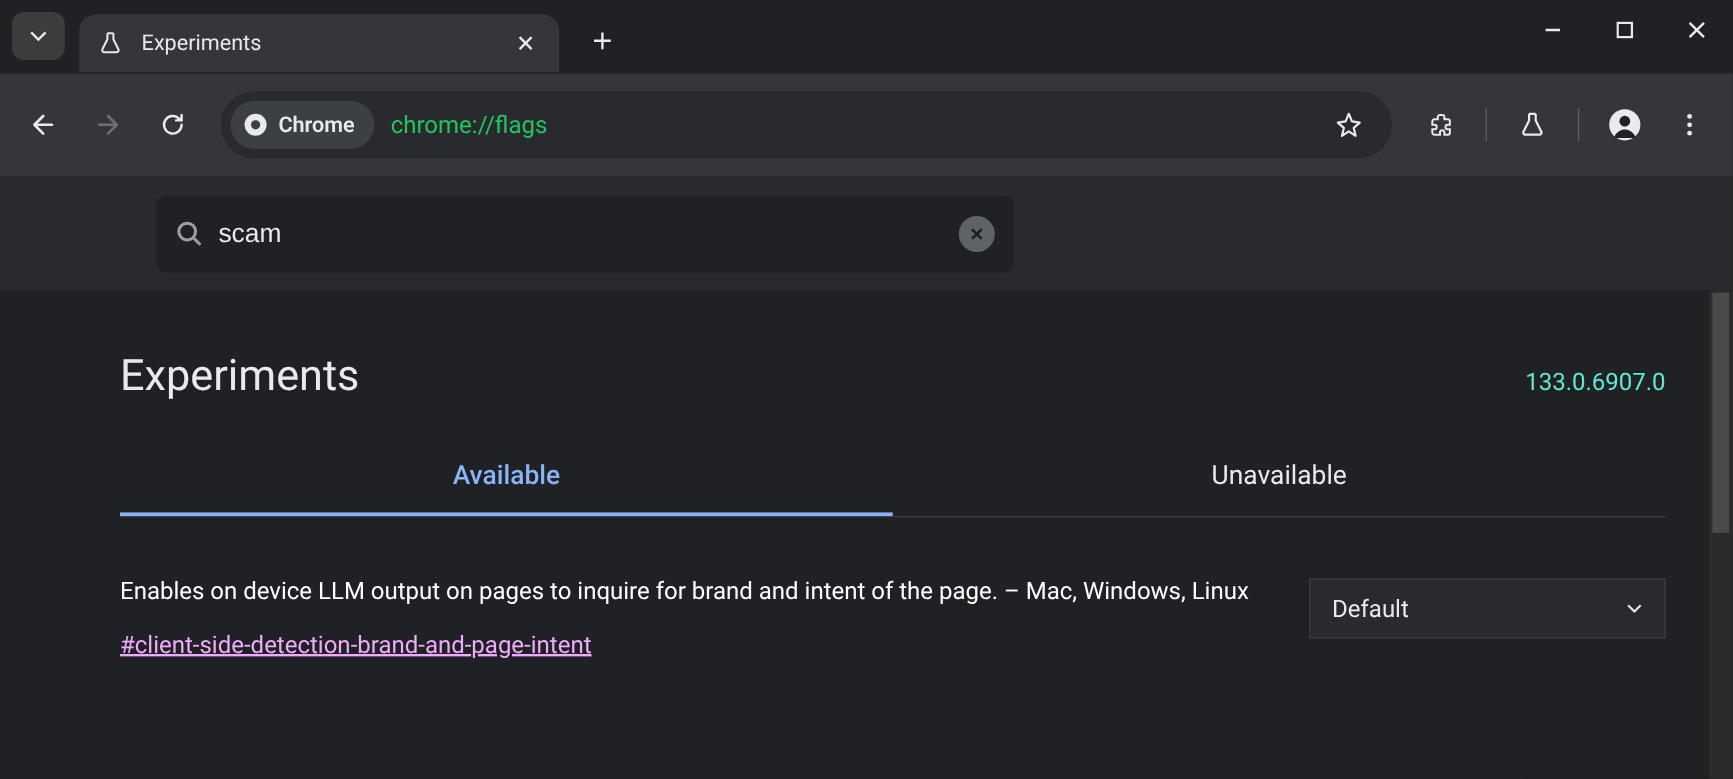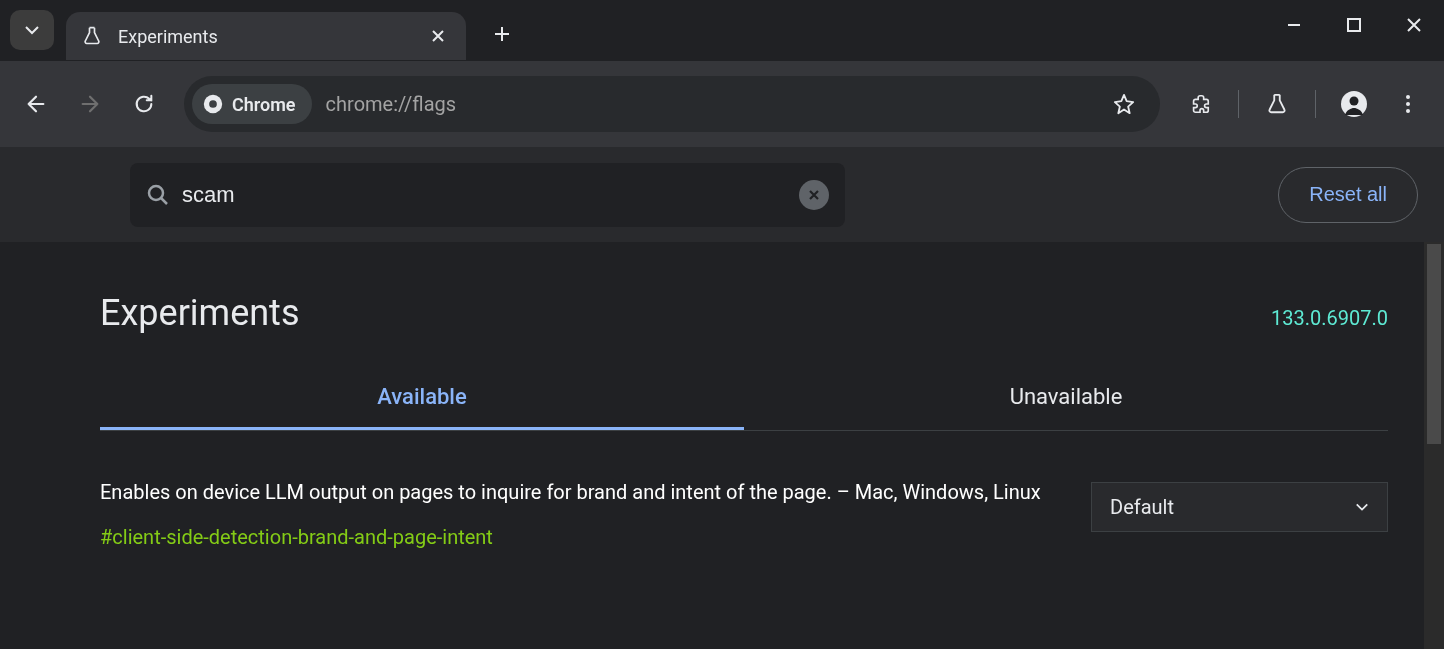--- a/index.html
+++ b/index.html
@@ -110,21 +110,21 @@
   .chip {
     background: #3c4043;
     border-radius: 20px;
     height: 40px;
     display:flex; align-items:center;
     padding: 0 16px 0 10px;
     gap:8px;
     margin-right: 14px;
   }
   .chip-label { font-size: 18px; font-weight:600; color:#e8eaed;}
-  .url-text { font-size: 20px; color:#a3a3a3; }
+  .url-text { font-size: 20px; color:#22c55e; }
   .omni-spacer { flex:1; }
   .divider {
     width:1px; height:28px; background:#5f6368; margin:0 8px;
   }
   
   .search-strip {
     height: 95px;
     background: #292a2d;
     display:flex;
     align-items:center;
@@ -213,21 +213,21 @@
   .ptab.inactive { color:#e8eaed; }
   .flag {
     padding: 34px 36px 0 36px;
     display:flex;
     gap: 40px;
   }
   .flag-main { flex:1; }
   .flag-title { font-size:22px; font-weight:700; color:#fff; }
   .flag-title .hl { background:#fde047; color:#000; padding:0 1px;}
   .flag-desc { font-size:20px; color:#ffffff; margin-top:12px; line-height:1.5;}
-  .flag-hash { font-size:20px; color:#84cc16; margin-top:18px; display:inline-block; cursor:pointer;}
+  .flag-hash { font-size:20px; color:#f0abfc; text-decoration:underline; margin-top:18px; display:inline-block; cursor:pointer;}
   .flag-select {
     align-self:center;
     width: 297px;
     height: 50px;
     background:#292a2d;
     border:1px solid #3c4043;
     display:flex;
     align-items:center;
     justify-content:space-between;
     padding: 0 18px;
@@ -349,23 +349,20 @@
         <circle cx="10" cy="10" r="7" stroke="#9aa0a6" stroke-width="2.5" fill="none"></circle>
         <path d="M21 21l-6-6" stroke="#9aa0a6" stroke-width="2.5"></path>
       </svg>
     <input type="text" value="scam" style="">
     <div class="clear-btn">
       <svg width="14" height="14" viewBox="0 0 14 14">
           <path d="M3 3l8 8M11 3l-8 8" stroke="#202124" stroke-width="2.2"></path>
         </svg>
     </div>
   </div>
-  <button class="reset-btn">
-    <span>Reset all</span>
-  </button>
 </div>
 
 <div class="content-wrap">
   <div class="header-row">
     <div class="page-title">Experiments</div>
     <div class="version">133.0.6907.0</div>
   </div>
   <div class="tabs-row" style="margin-left:36px; margin-right:36px;">
     <div class="ptab active">
       <span>Available</span>

